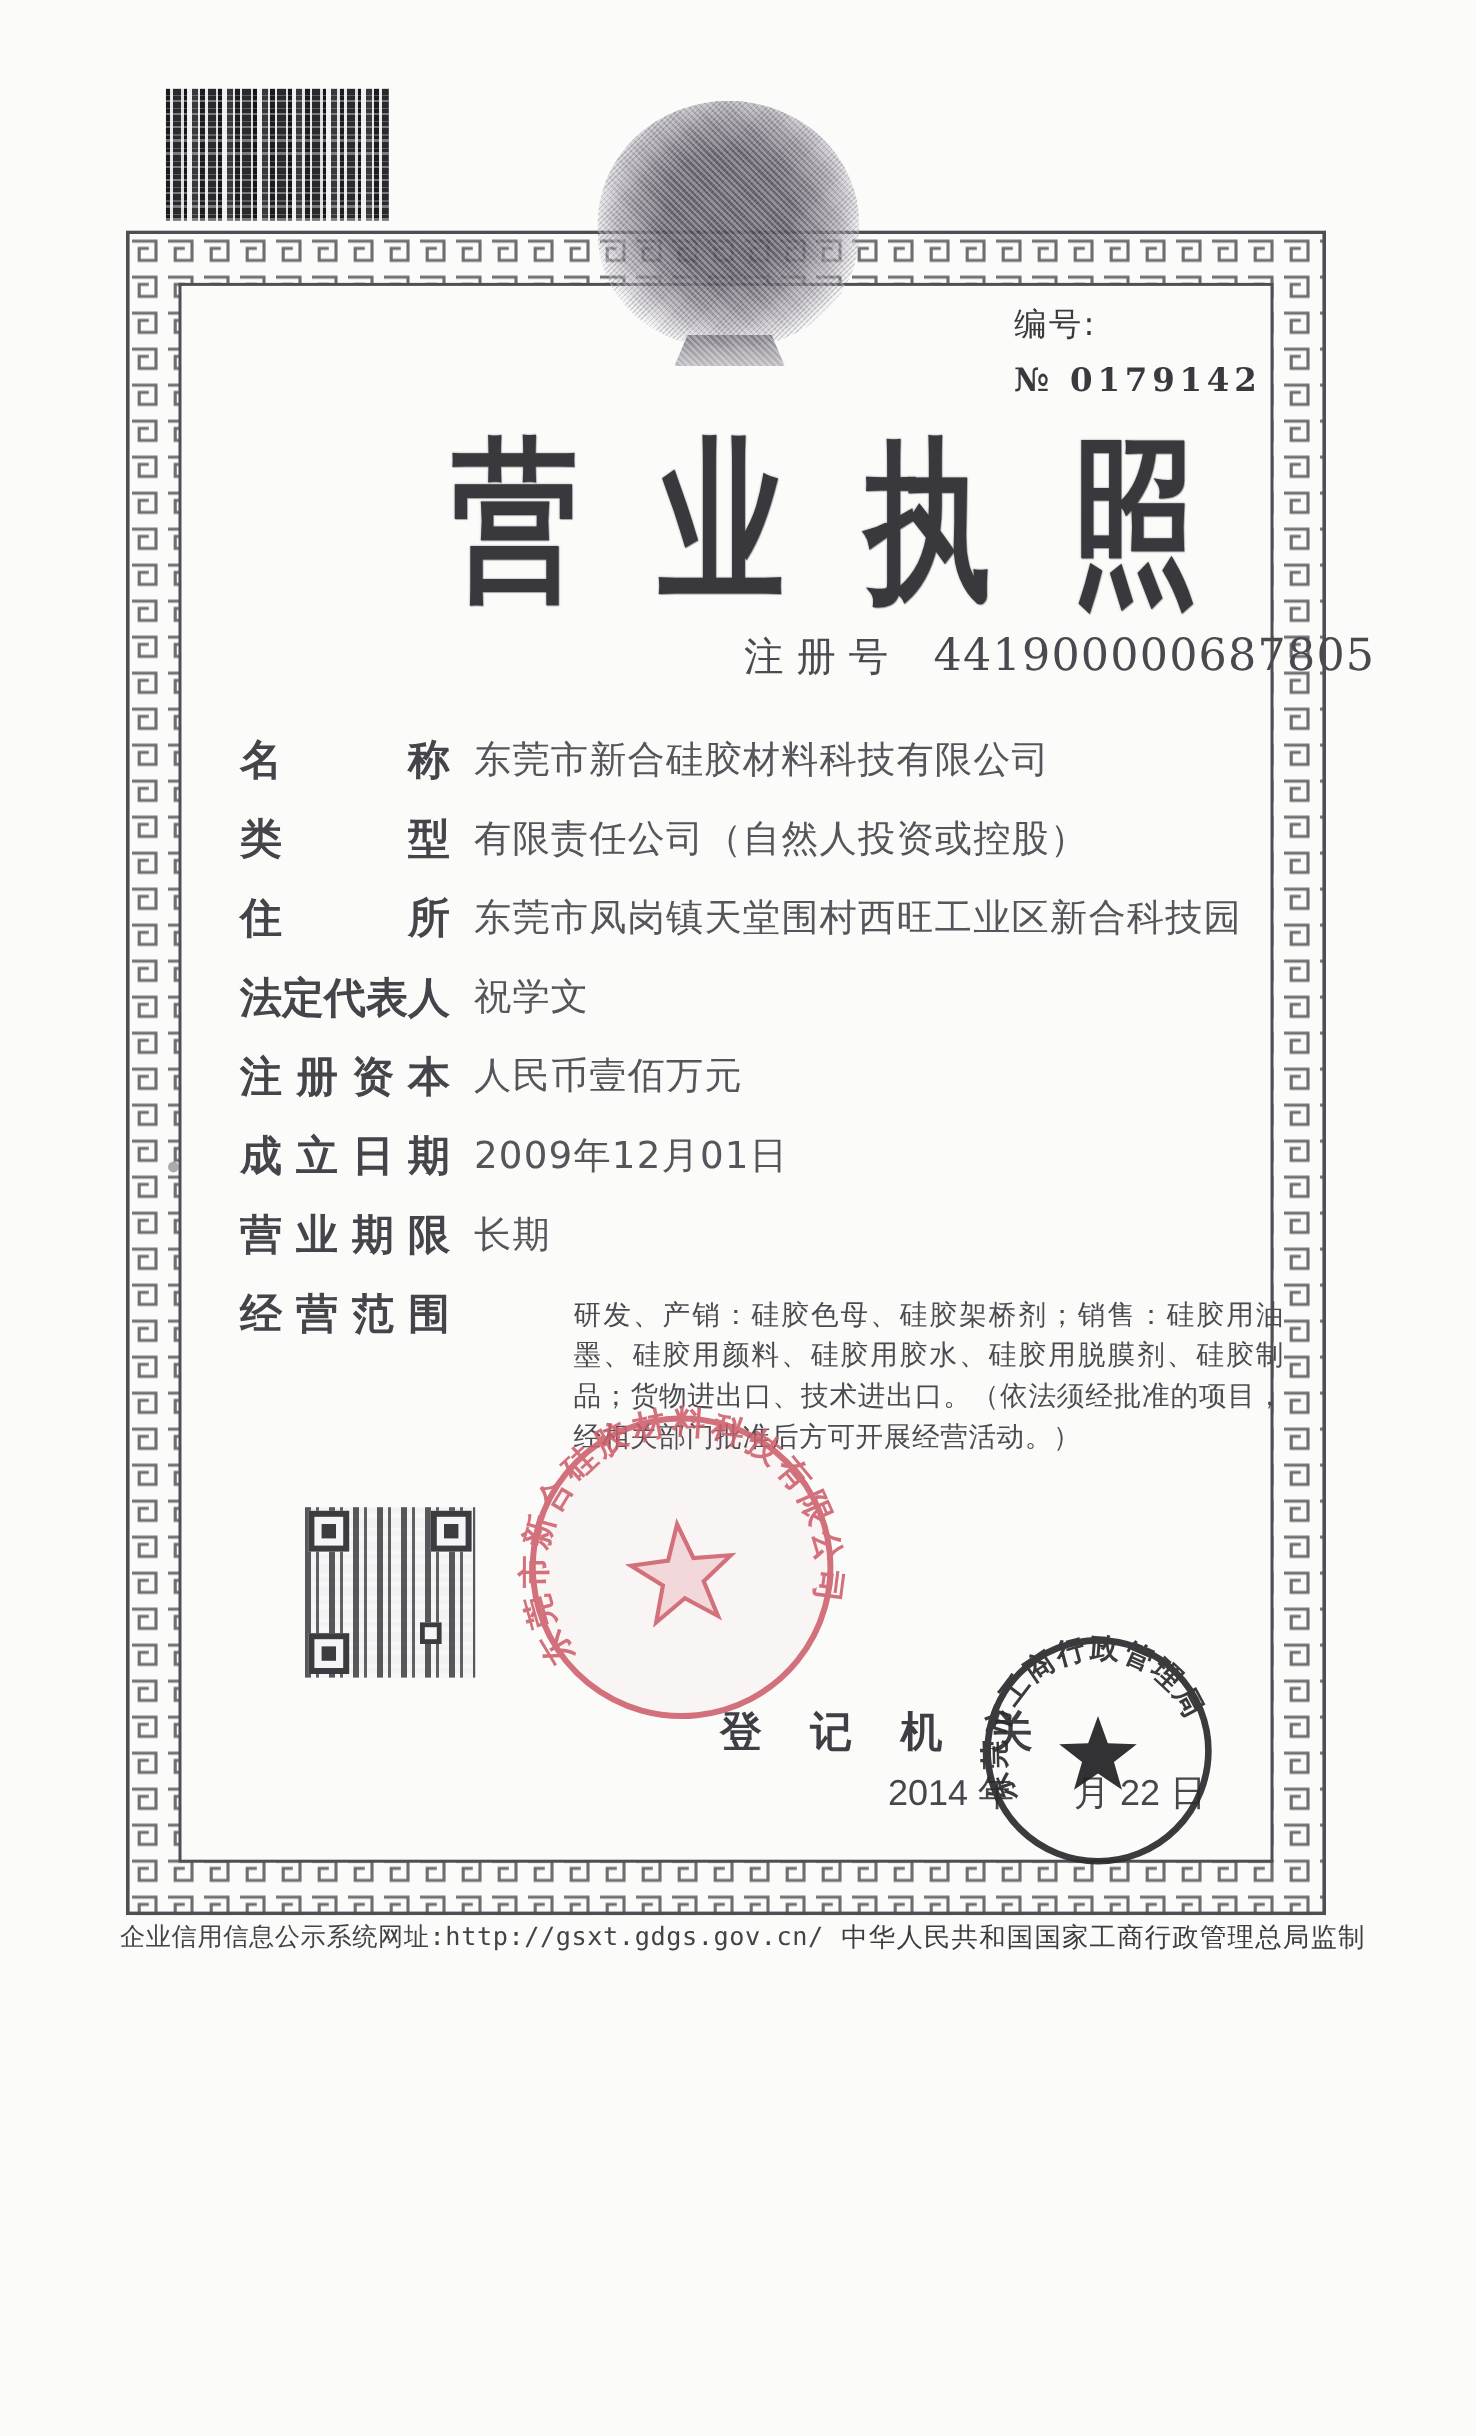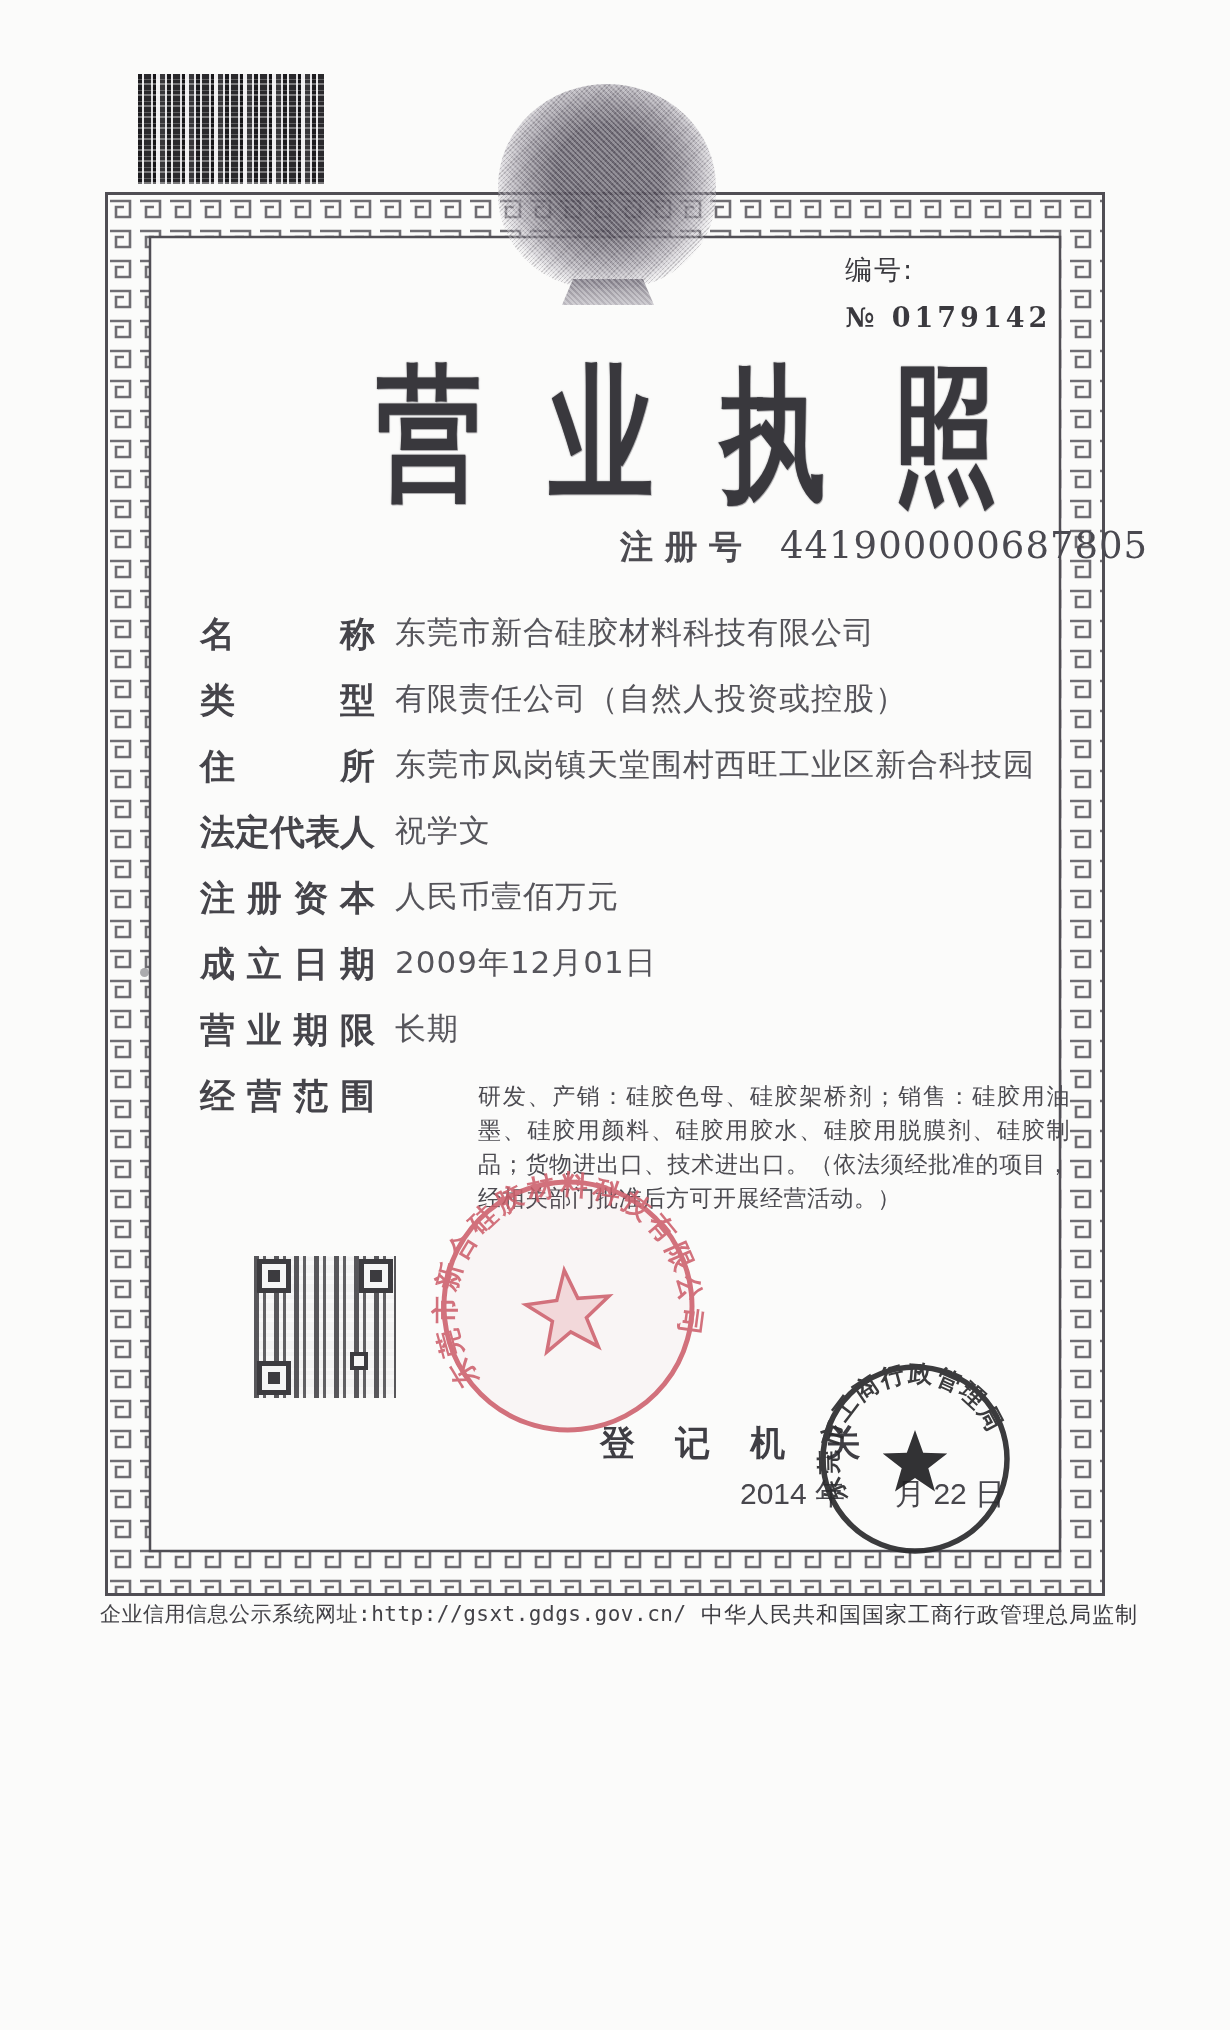--- a/index.html
+++ b/index.html
@@ -47,21 +47,21 @@
   .title { position:absolute; top:338px; left:105px; width:1000px; text-align:right; z-index:4; }
   .title span{
     display:inline-block; transform:scaleX(.72); transform-origin:center;
     font-size:145px; font-weight:900; letter-spacing:94px; margin-right:-94px;
     color:#39383d; text-shadow:0 0 2px rgba(30,28,34,.55), 1px 1px 0 rgba(30,28,34,.25);
     white-space:nowrap;
   }
 
   
   .regno { position:absolute; top:524px; left:620px; z-index:4; display:flex; align-items:baseline; }
-  .regno .lbl { font-size:33px; color:#4c4b51; font-weight:700; }
+  .regno .lbl { font-size:33px; color:#4c4b51; font-weight:400; }
   .regno .num { margin-left:38px; font-family:"DejaVu Serif", serif; font-size:37px; color:#4a4950; letter-spacing:1px; }
 
   
   .fields { position:absolute; left:200px; top:612px; width:870px; z-index:4; display:flex; flex-direction:column; }
   .row { display:flex; align-items:flex-start; height:66px; }
   .row .flabel {
     flex:0 0 175px; width:175px; font-size:35px; font-weight:600; color:#45444a;
     text-align:justify; text-align-last:justify; line-height:44px;
   }
   .row .value { margin-left:20px; font-size:31px; color:#56555b; letter-spacing:1px; white-space:nowrap; }

